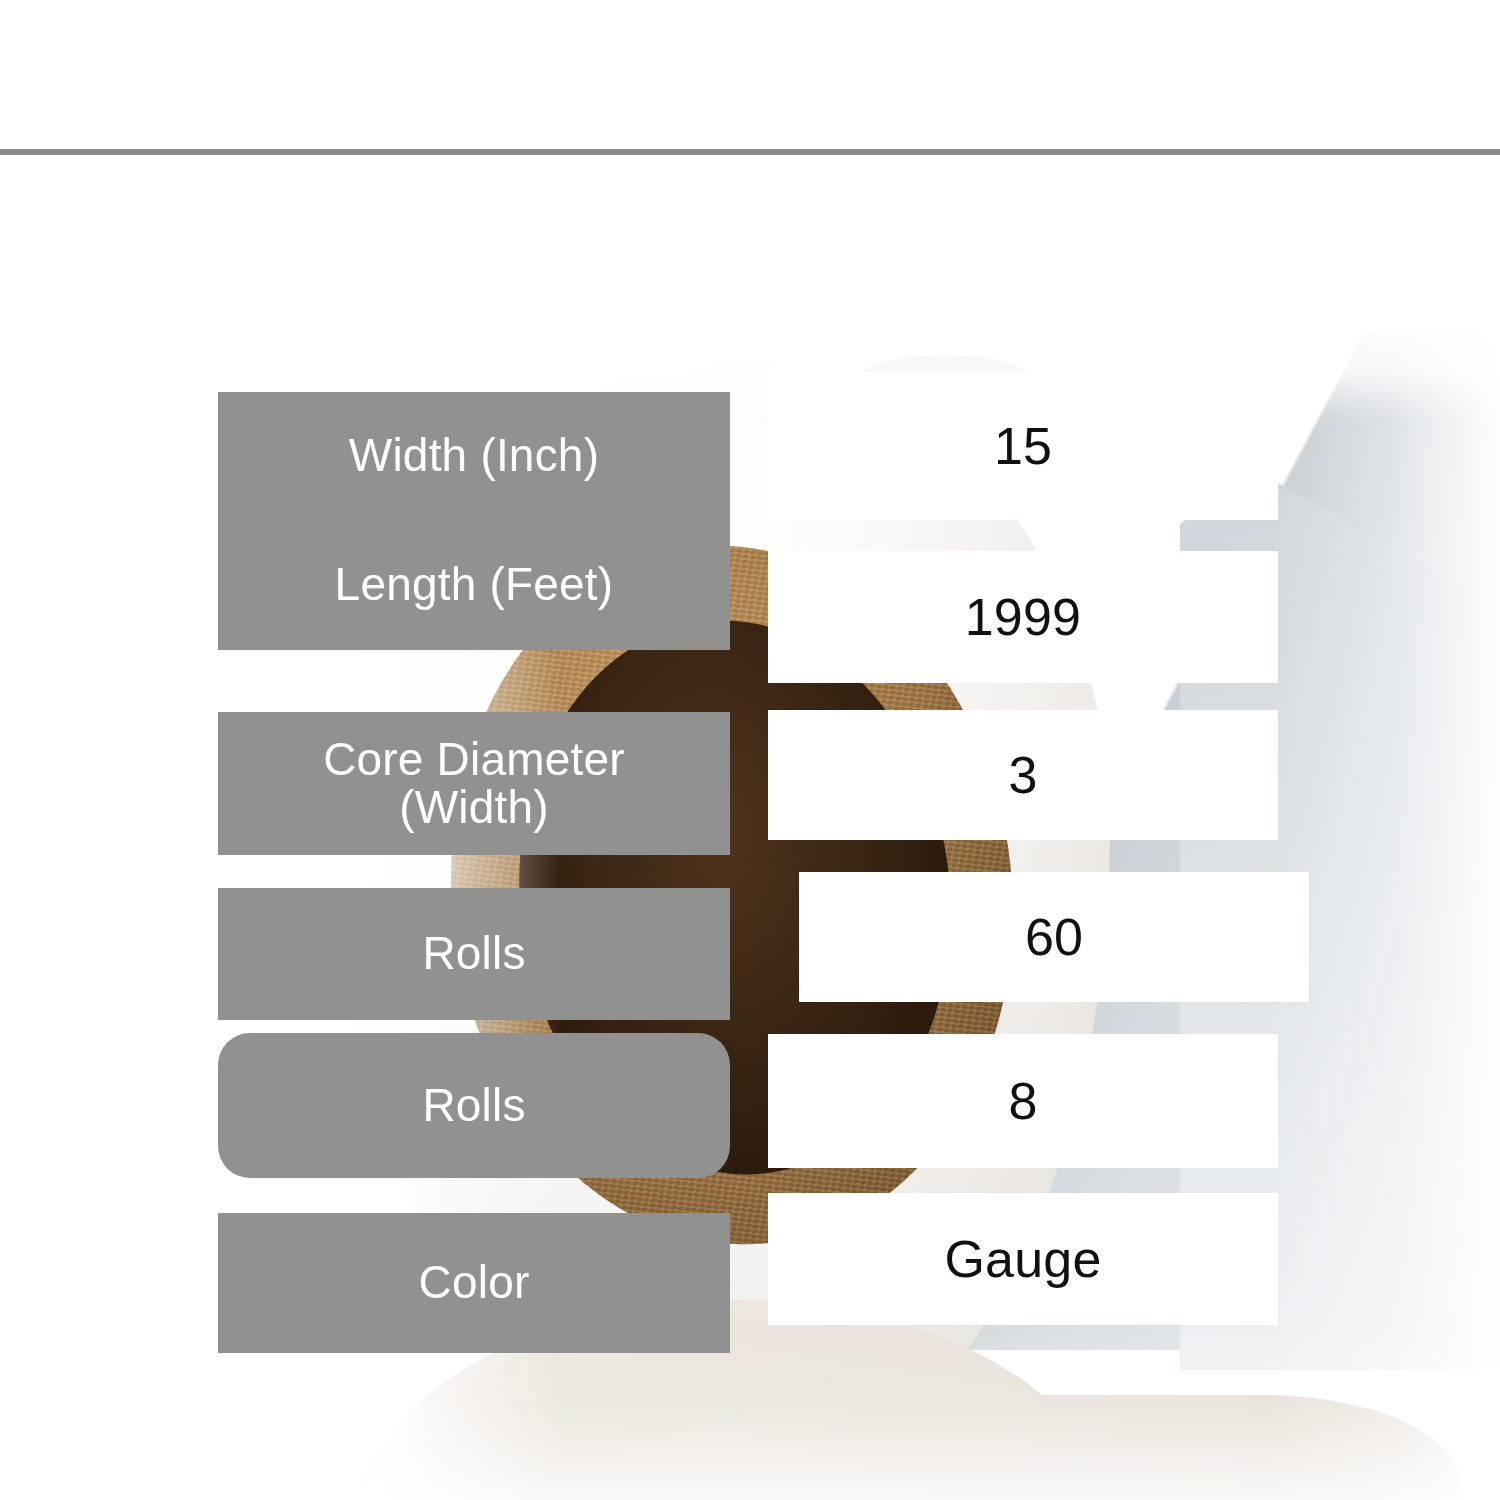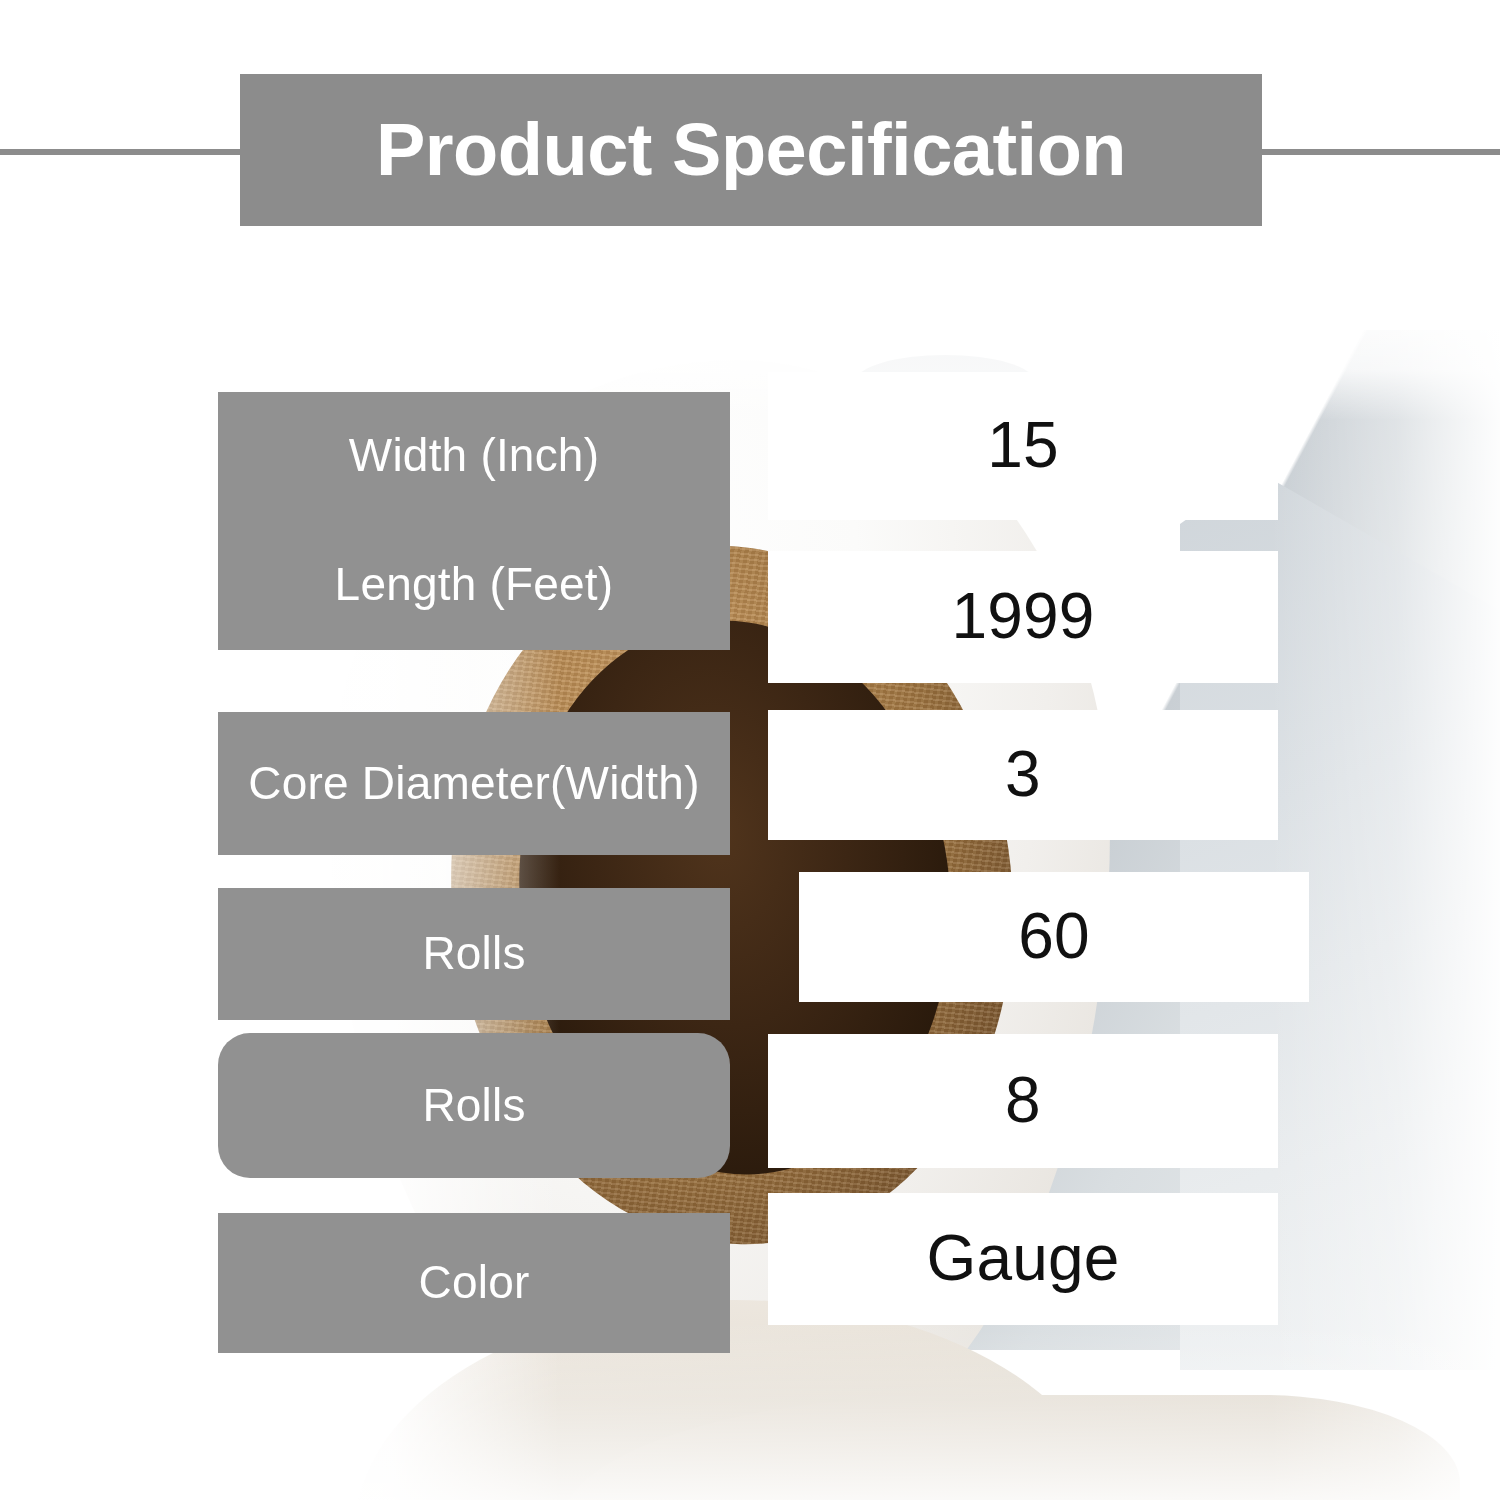--- a/index.html
+++ b/index.html
@@ -211,21 +211,21 @@
     width: 510px;
     background: #ffffff;
     display: flex;
     align-items: center;
     justify-content: center;
     text-align: center;
     box-sizing: border-box;
   }
   .value-text {
     color: #111111;
-    font-size: 64px;
+    font-size: 52px;
     font-weight: 400;
     line-height: 1.05;
     letter-spacing: 0.2px;
   }
 </style>
 </head>
 <body>
 
 <div id="page">
 
@@ -240,23 +240,20 @@
     <div class="roll-top-arc"></div>
     <div class="roll-bottom"></div>
     <div class="roll-bottom-2"></div>
     <div class="fade-top"></div>
     <div class="fade-left"></div>
     <div class="fade-right"></div>
     <div class="fade-bottom"></div>
   </div>
 
   <div id="header-rule"></div>
-  <div id="header-banner">
-    <span id="header-title">Product Specification</span>
-  </div>
 
   <div id="spec-table">
 
     <div class="spec-row">
       <div class="label-cell" style="top:392px;height:128px;">
         <span class="label-text">Width (Inch)</span>
       </div>
       <div class="value-cell" style="top:372px;height:148px;">
         <span class="value-text">15</span>
       </div>
@@ -265,21 +262,21 @@
     <div class="spec-row">
       <div class="label-cell" style="top:520px;height:130px;">
         <span class="label-text">Length (Feet)</span>
       </div>
       <div class="value-cell" style="top:551px;height:132px;">
         <span class="value-text">1999</span>
       </div>
     </div>
 
     <div class="spec-row">
-      <div class="label-cell" style="top:712px;height:143px;flex-direction:row;">
+      <div class="label-cell" style="top:712px;height:143px;flex-direction:column;">
         <span class="label-text">Core Diameter</span>
         <span class="label-text">(Width)</span>
       </div>
       <div class="value-cell" style="top:710px;height:130px;">
         <span class="value-text">3</span>
       </div>
     </div>
 
     <div class="spec-row">
       <div class="label-cell" style="top:888px;height:132px;">

